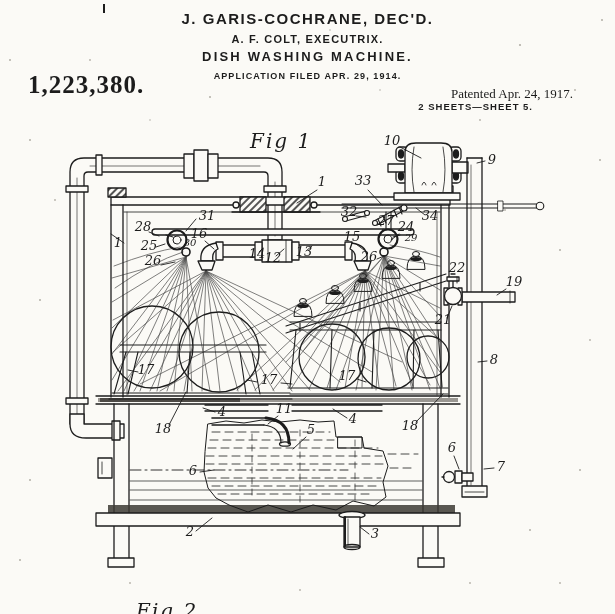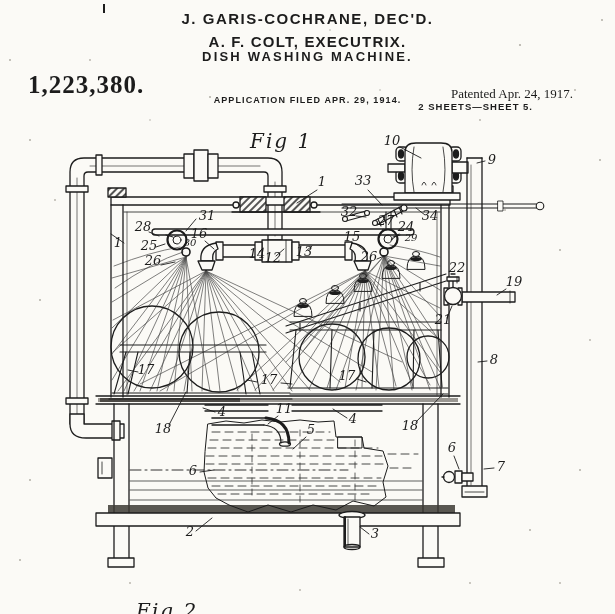--- a/index.html
+++ b/index.html
@@ -1,22 +1,22 @@
 <!DOCTYPE html>
 <html><head>
 <meta charset="utf-8">
 <style>
   html,body{margin:0;padding:0;background:#ffffff;}
   .page{position:relative;width:615px;height:614px;background:#fbfaf6;overflow:hidden;
         font-family:"Liberation Sans",sans-serif;color:#1c1c1c;text-decoration:underline;}
   .hdr{position:absolute;left:0;right:0;text-align:center;font-weight:bold;white-space:nowrap;}
   .inventor{top:10px;font-size:15px;letter-spacing:1.5px;}
-  .executrix{top:33px;font-size:15px;letter-spacing:1.2px;}
+  .executrix{top:33px;font-size:11px;letter-spacing:1.2px;}
   .doctitle{top:49px;font-size:13px;letter-spacing:2.2px;}
-  .application{top:71px;font-size:9px;letter-spacing:1.1px;margin-top:24px;}
+  .application{top:71px;font-size:9px;letter-spacing:1.1px;}
   .patnum{position:absolute;left:28px;top:71px;font-family:"Liberation Serif",serif;
           font-weight:bold;font-size:25px;letter-spacing:1px;}
   .patented{position:absolute;right:42px;top:86px;font-family:"Liberation Serif",serif;font-size:13px;}
   .sheet{position:absolute;right:82px;top:101px;font-size:9.5px;font-weight:bold;letter-spacing:1px;}
   svg.draw{position:absolute;left:0;top:0;}
   .lbl{font:italic 13px "DejaVu Serif",serif;fill:#1c1c1c;text-anchor:middle;}
   .lbl-sm{font:italic 10px "DejaVu Serif",serif;fill:#1c1c1c;text-anchor:middle;}
   .figcap{font:italic 20px "DejaVu Serif",serif;fill:#1c1c1c;letter-spacing:2px;}
 </style>
 </head>

